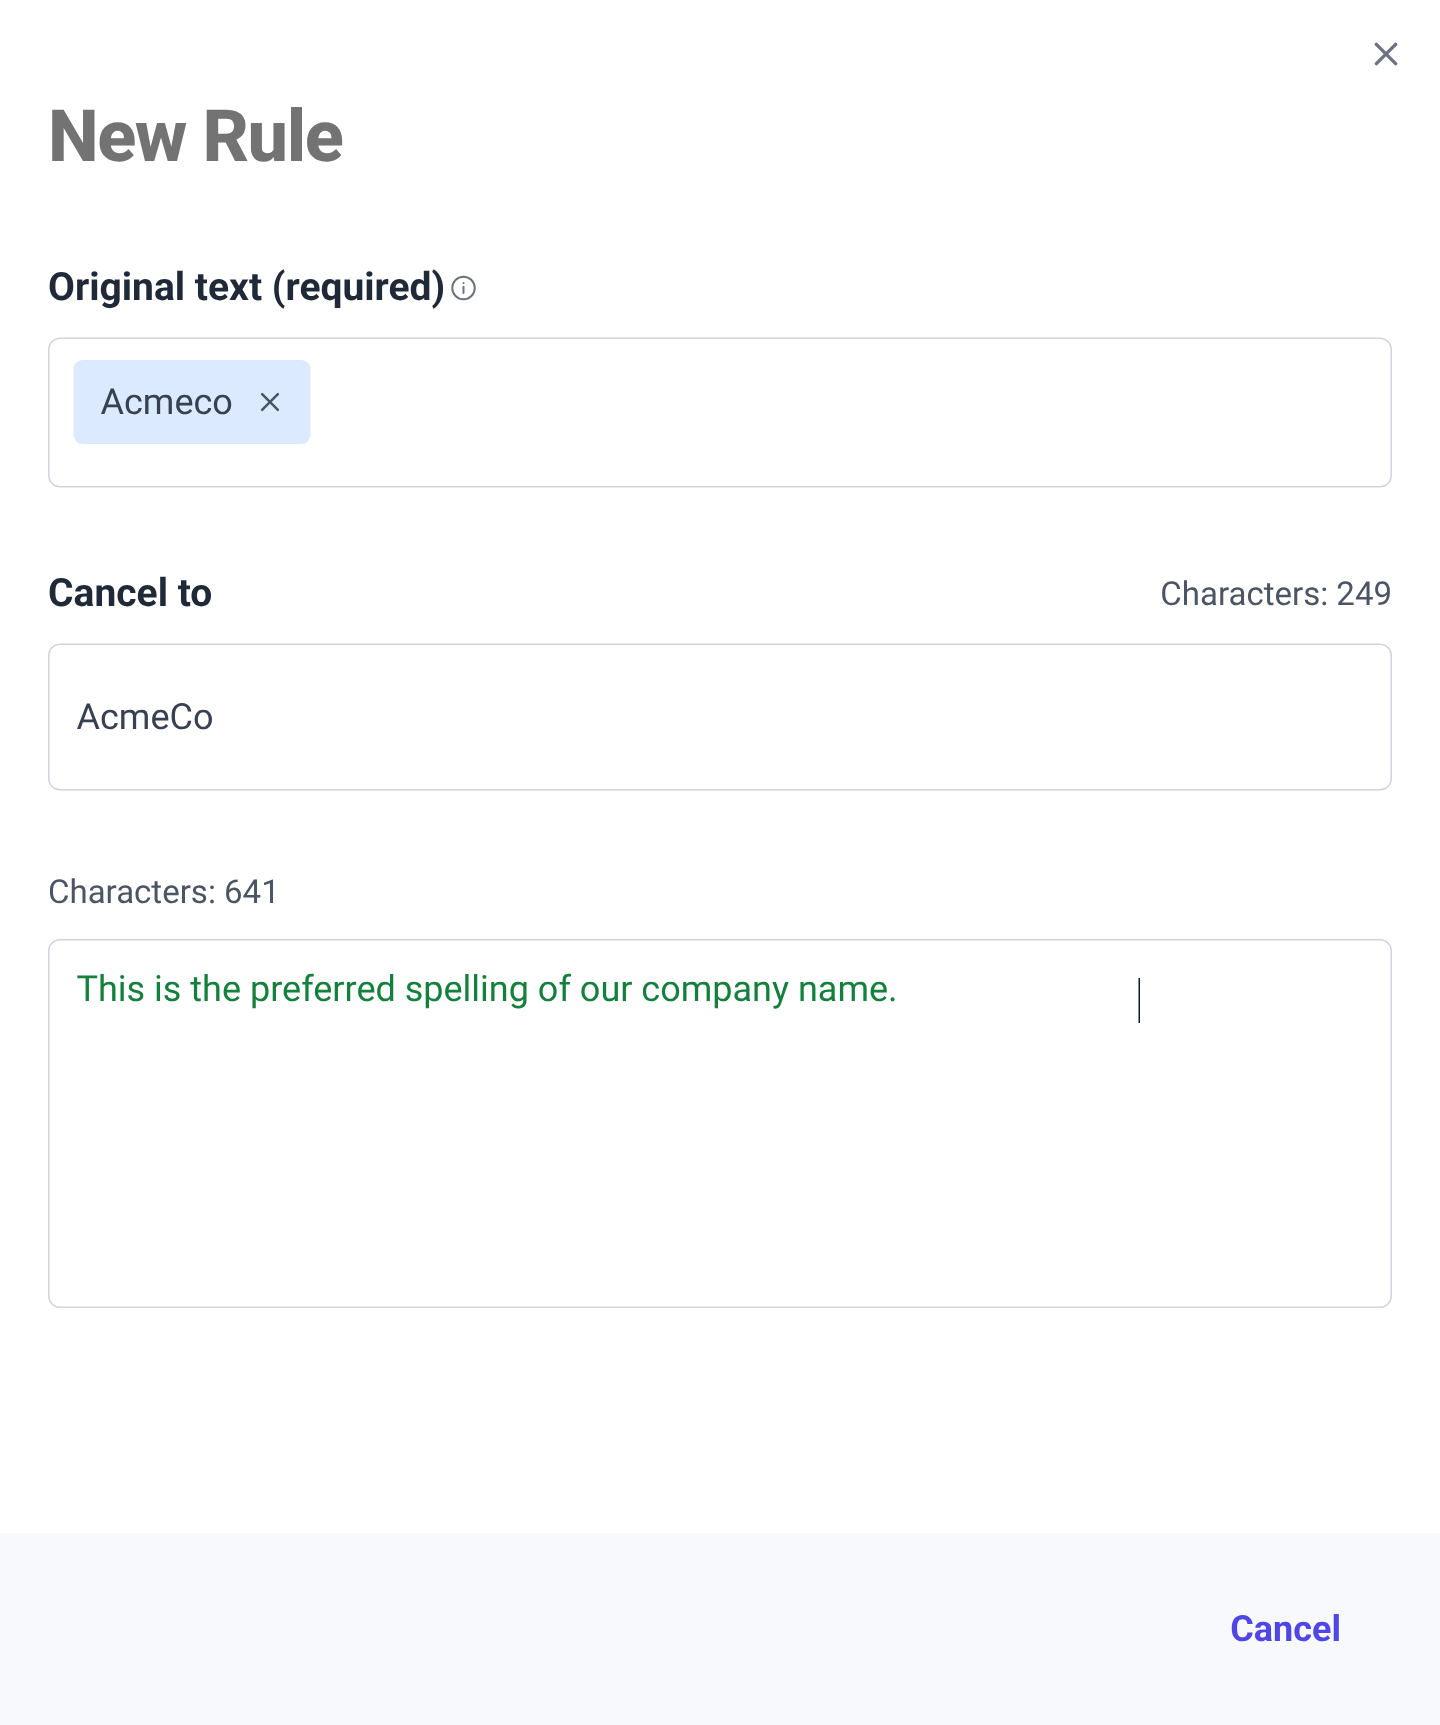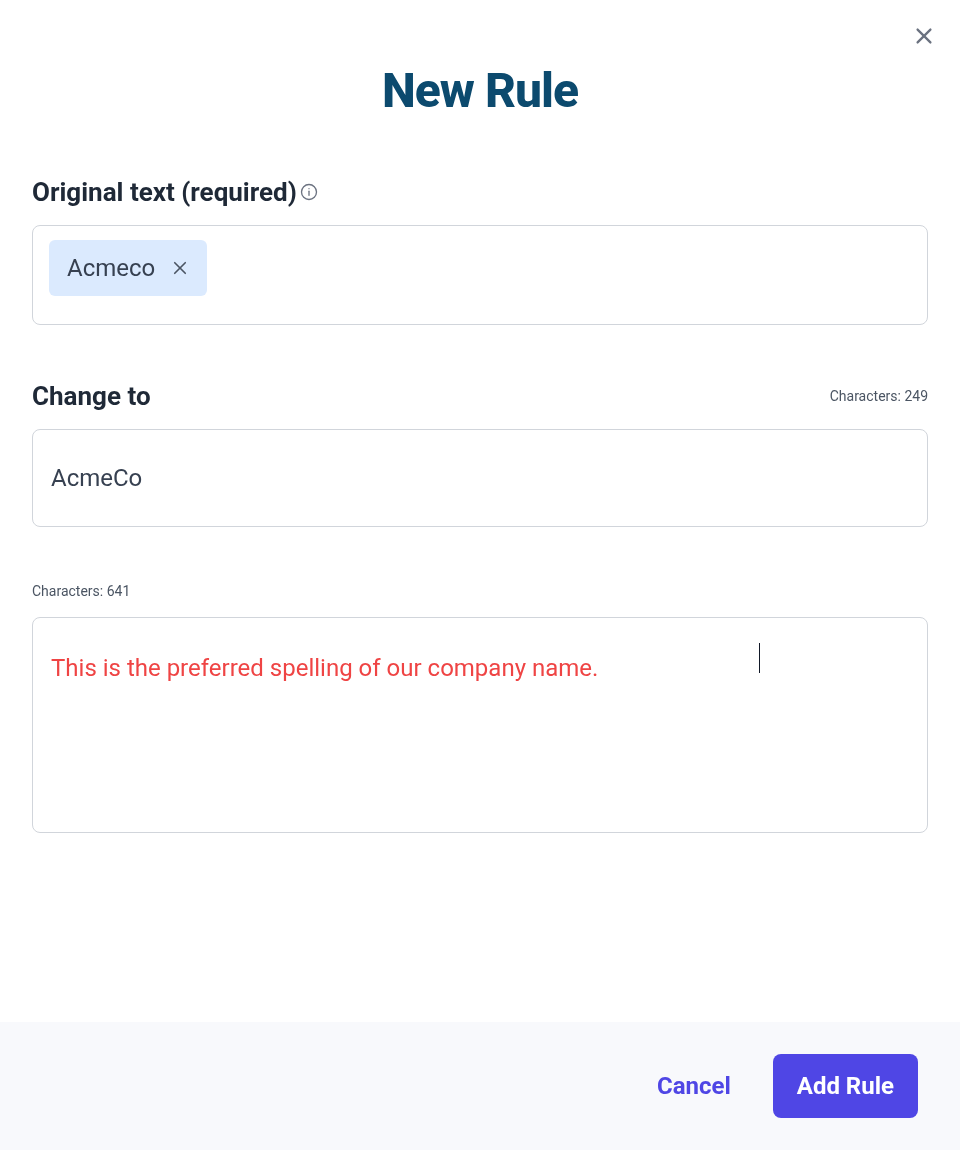--- a/index.html
+++ b/index.html
@@ -40,25 +40,24 @@
       background: none;
       border: none;
     }
     .close-button svg {
       width: 22px;
       height: 22px;
     }
     .dialog-title {
       font-size: 48px;
       font-weight: 800;
-      color: #0c4a6e;
+      color: #737373;
       margin-top: 42px;
       margin-bottom: 58px;
       letter-spacing: -0.02em;
-      text-align: center;
     }
     .field-group {
       margin-bottom: 56px;
     }
     .field-header {
       display: flex;
       align-items: center;
       justify-content: space-between;
       margin-bottom: 18px;
     }
@@ -72,21 +71,21 @@
     }
     .info-icon {
       width: 20px;
       height: 20px;
       color: #6b7280;
       display: inline-flex;
       align-items: center;
       justify-content: center;
     }
     .char-count {
-      font-size: 14px;
+      font-size: 22px;
       color: #4b5563;
       font-weight: 400;
     }
     .tag-input-box {
       border: 1px solid #d1d5db;
       border-radius: 8px;
       padding: 14px 16px;
       min-height: 100px;
       display: flex;
       align-items: flex-start;
@@ -124,27 +123,27 @@
       padding: 34px 18px;
       font-size: 24px;
       color: #374151;
       font-family: inherit;
       outline: none;
     }
     .textarea-input {
       width: 100%;
       border: 1px solid #d1d5db;
       border-radius: 8px;
-      padding: 34px 18px;
-      font-size: 24px;
-      color: #ef4444;
+      padding: 16px 18px;
+      font-size: 24px;
+      color: #15803d;
       font-family: inherit;
       outline: none;
       resize: none;
-      height: 216px;
+      height: 246px;
       line-height: 1.4;
     }
     .textarea-wrapper {
       position: relative;
     }
     .cursor-line {
       position: absolute;
       top: 26px;
       left: 727px;
       width: 1px;
@@ -213,35 +212,34 @@
               <line x1="19" y1="5" x2="5" y2="19"></line>
             </svg>
           </button>
         </span>
       </div>
     </div>
 
     <div class="field-group">
       <div class="field-header">
         <div class="field-label">
-          <span>Change to</span>
+          <span>Cancel to</span>
         </div>
         <div class="char-count">Characters: 249</div>
       </div>
       <input type="text" class="text-input" value="AcmeCo" style="">
     </div>
 
     <div class="field-group" style="margin-bottom:0">
       <div class="field-header">
         <div class="char-count">Characters: 641</div>
       </div>
       <div class="textarea-wrapper">
         <textarea class="textarea-input" style="">This is the preferred spelling of our company name.</textarea>
         <div class="cursor-line"></div>
       </div>
     </div>
   </div>
 
   <div class="dialog-footer">
     <button class="btn btn-cancel">Cancel</button>
-    <button class="btn btn-primary">Add Rule</button>
   </div>
 </div>
 
 </body></html>

